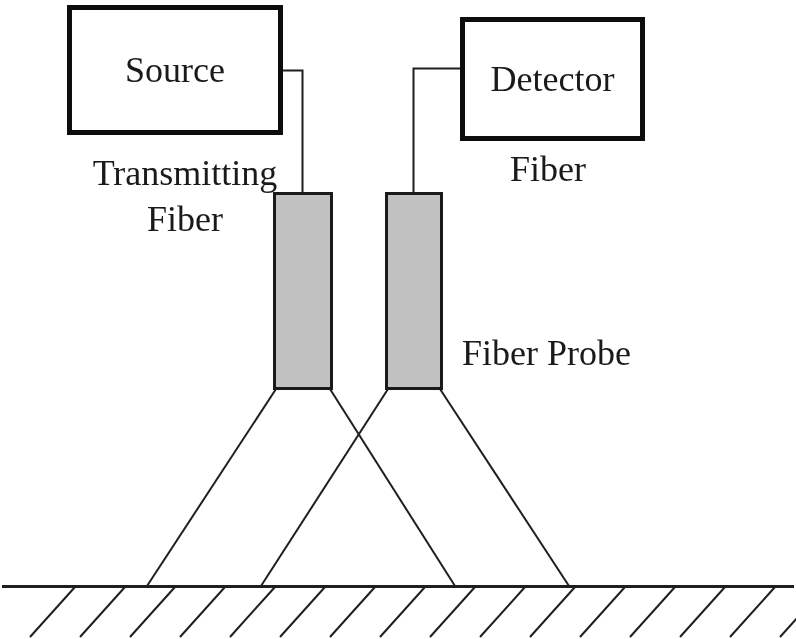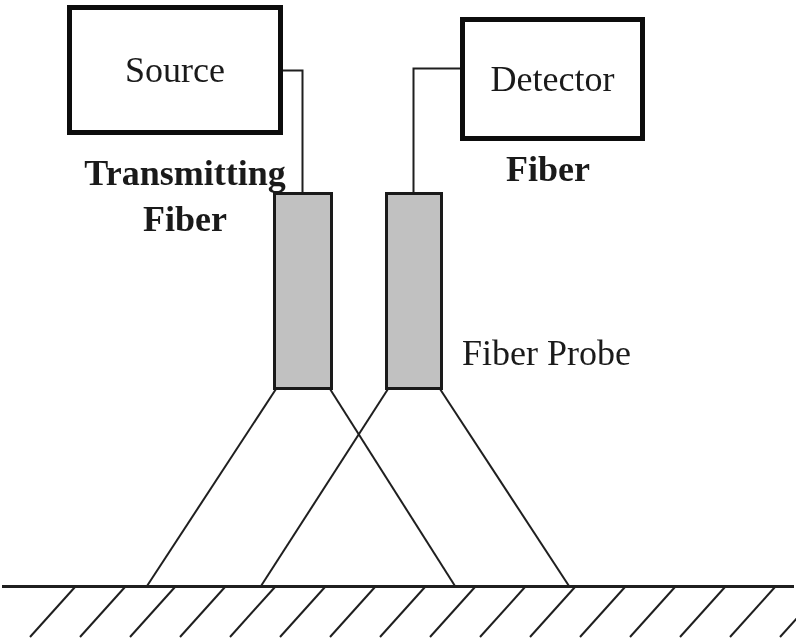--- a/index.html
+++ b/index.html
@@ -55,21 +55,21 @@
   .probe.transmit { left: 273px; top: 192px; width: 60px; height: 198px; }
   .probe.receive  { left: 385px; top: 192px; width: 58px; height: 198px; }
 
   .label {
     position: absolute;
     font-size: 36px;
     line-height: 46px;
     text-align: center;
     white-space: nowrap;
   }
-  .label span { display: block; font-weight: bold; }
+  .label span { display: block; }
   .label.transmitting { left: 75px;  top: 150px; width: 220px; }
   .label.receiving    { left: 438px; top: 146px; width: 220px; }
   .label.probe-label  { left: 462px; top: 330px; text-align: right; }
 </style>
 </head>
 <body>
 
 <div class="canvas">
 
   <svg class="diagram-svg" viewBox="0 0 796 639">

